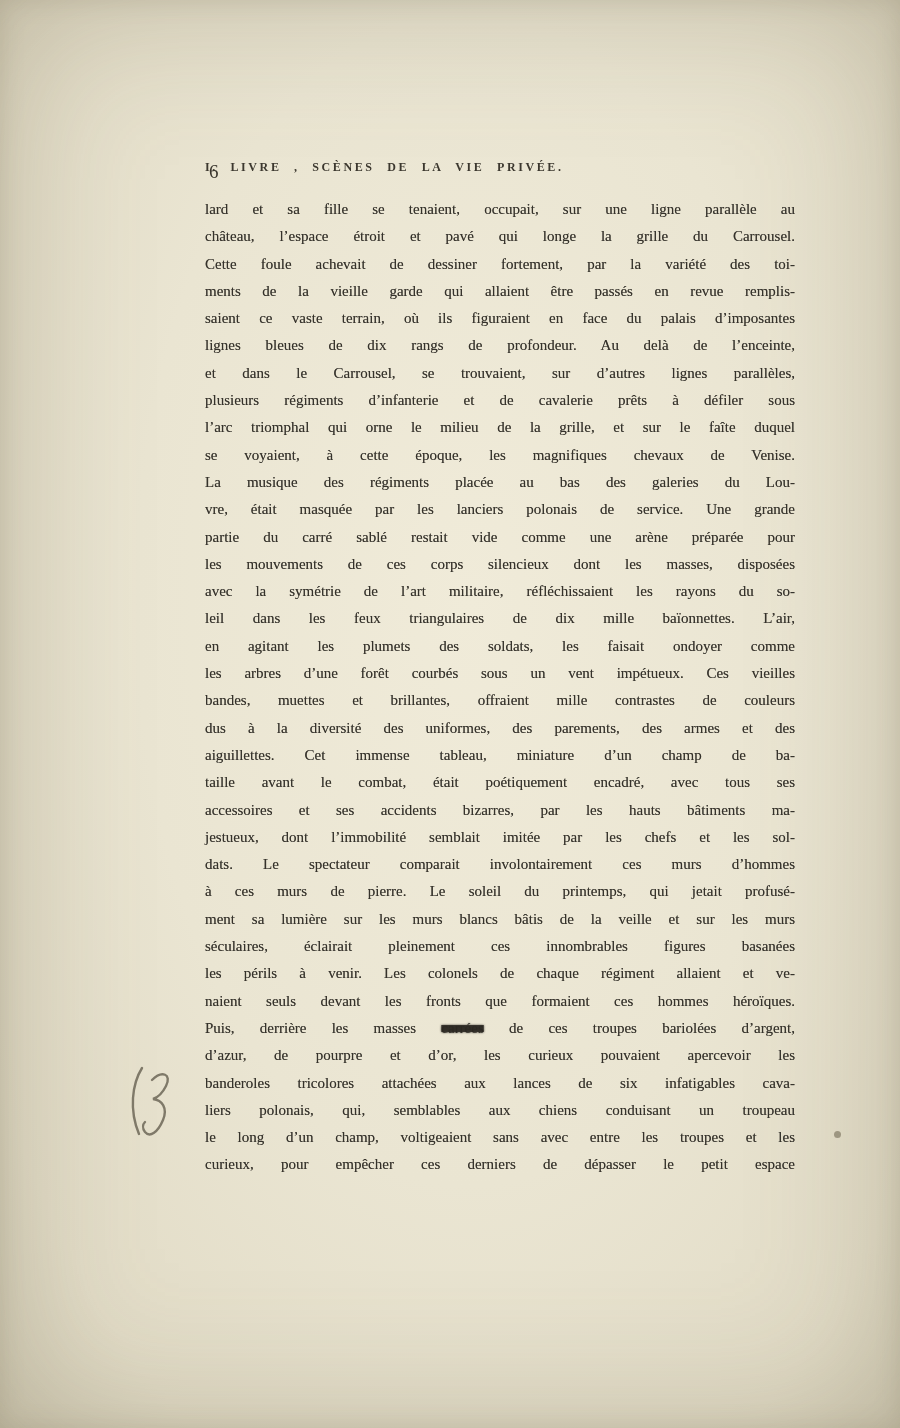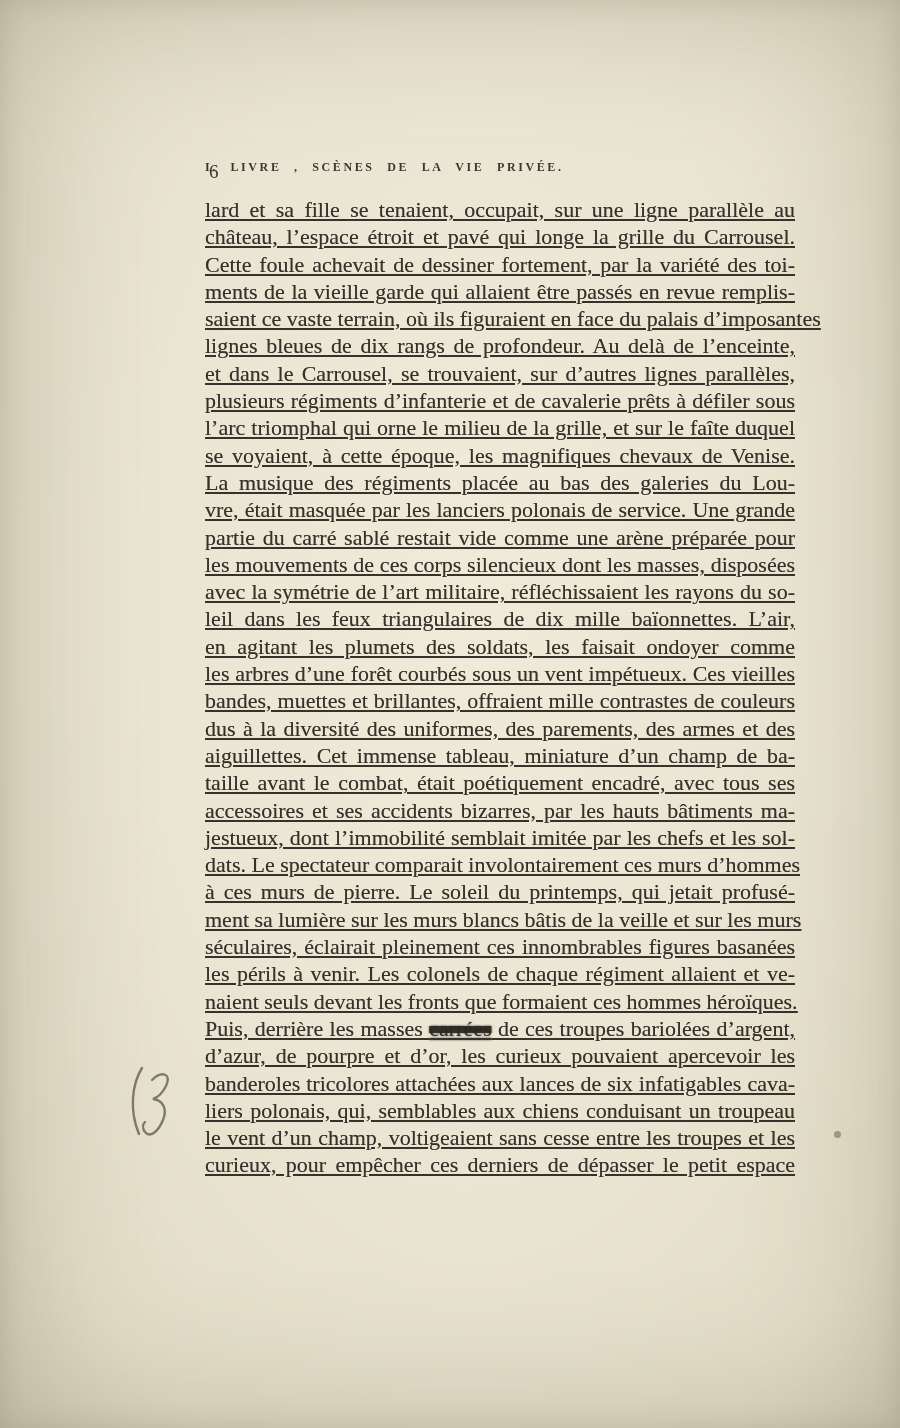--- a/index.html
+++ b/index.html
@@ -24,30 +24,29 @@
   .running-title{
     text-align:left;
     font-size:12px;font-weight:bold;
     letter-spacing:2.6px;word-spacing:7px;
     color:#3c382f;
   }
   .text-block{
     position:absolute;top:196px;left:205px;width:590px;
   }
   .line{
-    font-size:22px;
+    font-size:15px;
     line-height:27.3px;
     height:27.3px;
     text-align:justify;
     -moz-text-align-last:justify;
     text-align-last:justify;
     white-space:nowrap;
     color:#35322b;
     text-shadow:0 0 .4px rgba(53,50,43,.55);
-    text-decoration:underline;
   }
   .line span{white-space:normal;}
   .struck{
     position:relative;
     text-decoration:line-through;
     text-decoration-thickness:7px;
     text-decoration-color:rgba(42,39,33,.88);
     text-shadow:0 0 2px rgba(42,39,33,.7);
   }
   .annotation{
@@ -101,21 +100,21 @@
       <div class="line">dats. Le spectateur comparait involontairement ces murs d’hommes</div>
       <div class="line">à ces murs de pierre. Le soleil du printemps, qui jetait profusé-</div>
       <div class="line">ment sa lumière sur les murs blancs bâtis de la veille et sur les murs</div>
       <div class="line">séculaires, éclairait pleinement ces innombrables figures basanées</div>
       <div class="line">les périls à venir. Les colonels de chaque régiment allaient et ve-</div>
       <div class="line">naient seuls devant les fronts que formaient ces hommes héroïques.</div>
       <div class="line"><span>Puis, derrière les masses </span><span class="struck">carrées</span><span> de ces troupes bariolées d’argent,</span></div>
       <div class="line">d’azur, de pourpre et d’or, les curieux pouvaient apercevoir les</div>
       <div class="line">banderoles tricolores attachées aux lances de six infatigables cava-</div>
       <div class="line">liers polonais, qui, semblables aux chiens conduisant un troupeau</div>
-      <div class="line">le vent d’un champ, voltigeaient sans cesse entre les troupes et les</div>
+      <div class="line">le long d’un champ, voltigeaient sans avec entre les troupes et les</div>
       <div class="line">curieux, pour empêcher ces derniers de dépasser le petit espace</div>
     </div>
 
   <svg class="annotation" viewBox="0 0 76 96">
     <g fill="none" stroke="#6e6858" stroke-width="2.4" stroke-linecap="round">
       <path d="M30,10 C20,26 17,52 27,76"></path>
       <path d="M40,22 C50,12 60,16 54,28 C50,36 44,40 41,41 C50,42 56,50 51,62 C46,74 38,80 33,74 C30,70 31,66 33,64"></path>
     </g>
   </svg>
 

